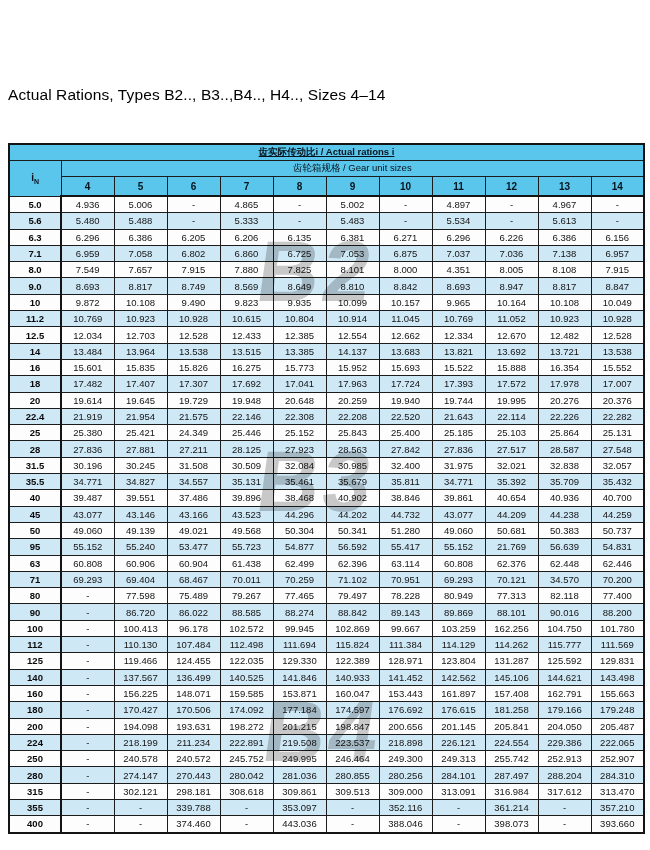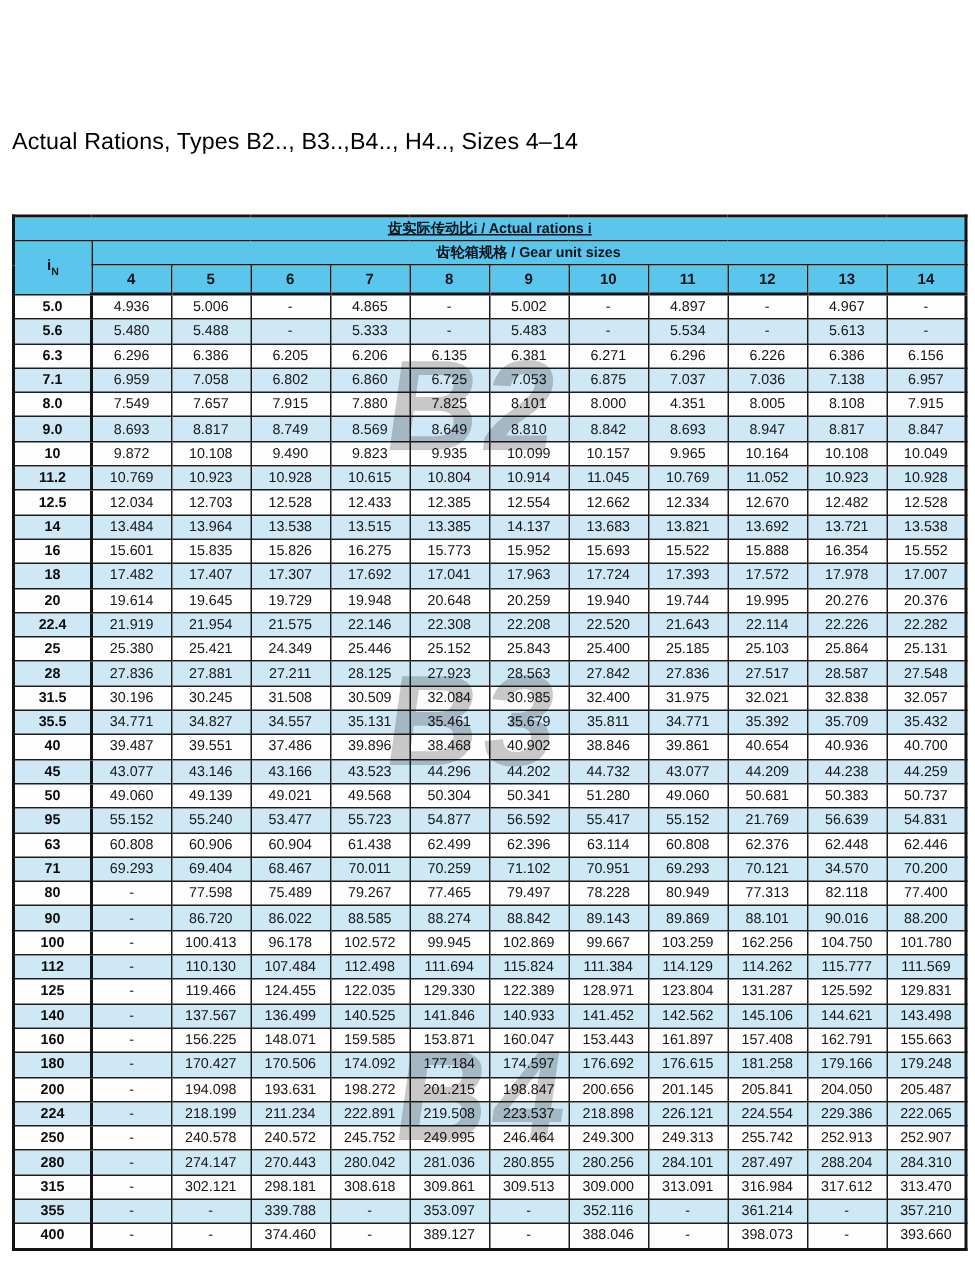--- a/index.html
+++ b/index.html
@@ -21,21 +21,21 @@
     border:1px solid #1c1c1c;
     text-align:center; vertical-align:middle;
     padding:0; overflow:hidden; white-space:nowrap;
   }
   th.h1 {
     height:15px; background:#5bc6ec;
     font-size:9.5px; font-weight:bold; color:#06131d;text-decoration:underline;
   }
   th.h2 {
     height:15px; background:#5bc6ec;
-    font-size:9.5px; font-weight:bold; color:#06131d;
+    font-size:9.5px; font-weight:normal; color:#06131d;
   }
   th.corner {
     background:#5bc6ec; vertical-align:bottom; padding-bottom:4px;
     font-size:10px; font-weight:bold; color:#06131d;
     border-right:2px solid #141414;
   }
   th.corner sub { font-size:7px; }
   tr.size-row th {
     height:18px; background:#5bc6ec;
     font-size:10px; font-weight:bold; color:#06131d;
@@ -638,21 +638,21 @@
           <td>361.214</td>
           <td>-</td>
           <td>357.210</td>
         </tr>
         <tr>
           <th class="rowlabel">400</th>
           <td>-</td>
           <td>-</td>
           <td>374.460</td>
           <td>-</td>
-          <td>389.127</td>
+          <td>443.036</td>
           <td>-</td>
           <td>388.046</td>
           <td>-</td>
           <td>398.073</td>
           <td>-</td>
           <td>393.660</td>
         </tr>
       </tbody>
   </table>
 

